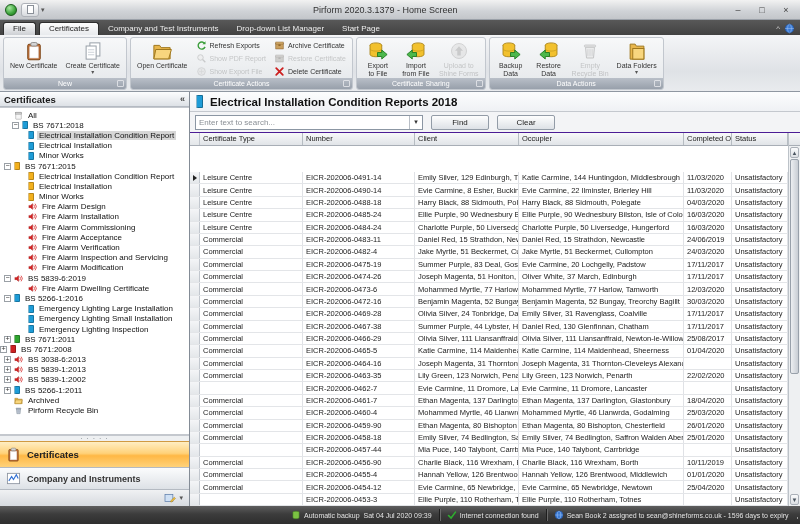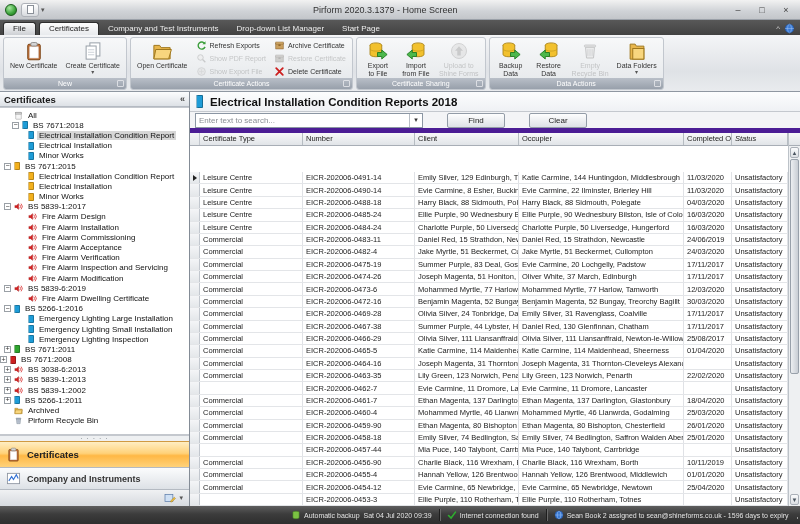--- a/index.html
+++ b/index.html
@@ -80,22 +80,22 @@
     background:linear-gradient(#f0f1f3,#d6dadf); border-top:1px solid #b4bac2; }
   .cust-icn { width:12px; height:10px; }
   .sb-caret { font-size:7px; color:#555; }
 
   
   .main { flex:1; display:flex; flex-direction:column; background:#fff; min-width:0; }
   .main-header { height:20px; flex:none; display:flex; align-items:center; background:linear-gradient(#fcfdfe,#eff1f4);
     border-bottom:1px solid #c4c8ce; }
   .hicon { width:7px; height:13px; margin:0 7px 0 6px; border-radius:1px; }
   .main-title { font-size:11.5px; font-weight:bold; color:#111; }
-  .search-row { height:21px; flex:none; display:flex; align-items:center; gap:24px; padding:0 5px;
-    background:#f3f4f6; border-bottom:5px solid #4c1d95; }
+  .search-row { height:21px; flex:none; display:flex; align-items:center; gap:8px; padding:0 5px;
+    background:#f3f4f6; border-bottom:1px solid #4c1d95; }
   .search-box { width:228px; height:15px; background:#fff; border:1px solid #8b96a3; display:flex; align-items:center; }
   .search-input { flex:1; border:none; outline:none; font-family:"Liberation Sans",sans-serif; font-size:8px; color:#222; padding:0 3px; min-width:0; height:13px; }
   .search-input::placeholder { color:#8a8f95; }
   .search-caret { width:13px; height:13px; border-left:1px solid #b8bec6; display:flex; align-items:center; justify-content:center; font-size:7px; color:#333; }
   .btn { width:58px; height:15px; display:flex; align-items:center; justify-content:center; font-size:8px; color:#222;
     background:linear-gradient(#fefefe,#dde1e6); border:1px solid #939ca7; border-radius:2px; }
 
   .grid { flex:1; display:flex; min-height:0; }
   .grid-left { flex:1; display:flex; flex-direction:column; min-width:0;gap:26px; }
   .grid-header { height:13px; flex:none; display:flex; background:linear-gradient(#f8f9fa,#e1e4e8); border-bottom:1px solid #a8aeb6; font-size:7.5px; color:#222; }
@@ -417,30 +417,20 @@
         <div class="tree-item" style="padding-left: 18px;">
           <span class="expander none"></span>
           <span class="icn ticon" style="width: 6px; height: 8px; border-radius: 1px; background: rgb(242, 176, 30); box-shadow: rgba(255, 255, 255, 0.45) 1px 0px 0px inset, rgba(0, 0, 0, 0.25) 0px 0px 0px 1px inset;"></span>
           <span class="tlabel">Electrical Installation</span>
         </div>
         <div class="tree-item" style="padding-left: 18px;">
           <span class="expander none"></span>
           <span class="icn ticon" style="width: 6px; height: 8px; border-radius: 1px; background: rgb(242, 176, 30); box-shadow: rgba(255, 255, 255, 0.45) 1px 0px 0px inset, rgba(0, 0, 0, 0.25) 0px 0px 0px 1px inset;"></span>
           <span class="tlabel">Minor Works</span>
         </div>
-        <div class="tree-item" style="padding-left: 4px;">
-          <span class="expander minus">−</span>
-          <span class="icn svgic ticon">
-            <svg viewBox="0 0 16 16">
-              <path d="M1.5 6v4h2.9l3.9 3.3V2.7L4.4 6z" fill="#D42020" stroke="#8a1010" stroke-width="0.5"></path>
-              <path d="M10.2 4.8a4.4 4.4 0 0 1 0 6.4M12.6 3a7.4 7.4 0 0 1 0 10" fill="none" stroke="#D42020" stroke-width="1.3"></path>
-            </svg>
-          </span>
-          <span class="tlabel">BS 5839-1:2017</span>
-        </div>
         <div class="tree-item" style="padding-left: 18px;">
           <span class="expander none"></span>
           <span class="icn svgic ticon">
             <svg viewBox="0 0 16 16">
               <path d="M1.5 6v4h2.9l3.9 3.3V2.7L4.4 6z" fill="#D42020" stroke="#8a1010" stroke-width="0.5"></path>
               <path d="M10.2 4.8a4.4 4.4 0 0 1 0 6.4M12.6 3a7.4 7.4 0 0 1 0 10" fill="none" stroke="#D42020" stroke-width="1.3"></path>
             </svg>
           </span>
           <span class="tlabel">Fire Alarm Design</span>
         </div>
@@ -657,21 +647,21 @@
     </div>
     <div class="grid">
       <div class="grid-left">
         <div class="grid-header">
             <div class="gh ind" style="width: 10px;"></div>
             <div class="gh" style="width: 103px;">Certificate Type</div>
             <div class="gh" style="width: 112px;">Number</div>
             <div class="gh" style="width: 104px;">Client</div>
             <div class="gh" style="width: 165px;">Occupier</div>
             <div class="gh" style="width: 48px;">Completed On</div>
-            <div class="gh" style="width: 55px; flex: 1 1 0%; font-style: italic;">Status</div>
+            <div class="gh" style="width: 55px; flex: 1 1 0%;">Status</div>
           </div>
         <div class="grid-body">
             <div class="grow">
               <div class="gc ind" style="width: 10px;">
                 <span class="cur"></span>
               </div>
               <div class="gc" style="width: 103px;">Leisure Centre</div>
               <div class="gc" style="width: 112px;">EICR-202006-0491-14</div>
               <div class="gc" style="width: 104px;">Emily Silver, 129 Edinburgh, The Vale of Glamorgan</div>
               <div class="gc" style="width: 165px;">Katie Carmine, 144 Huntingdon, Middlesbrough</div>

